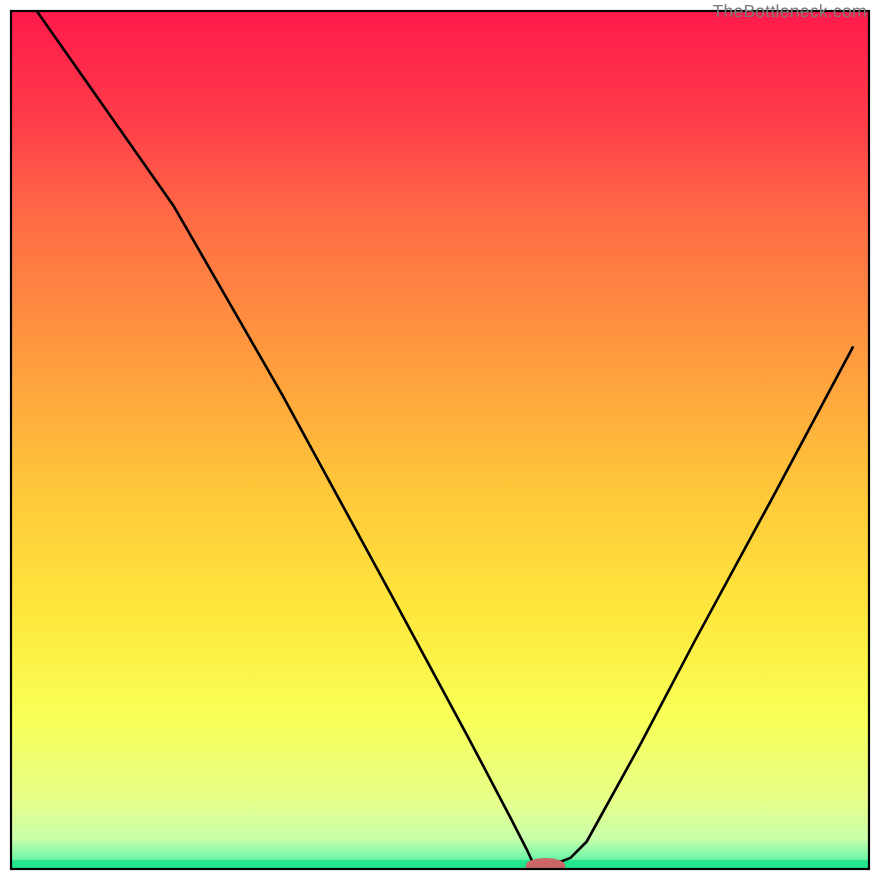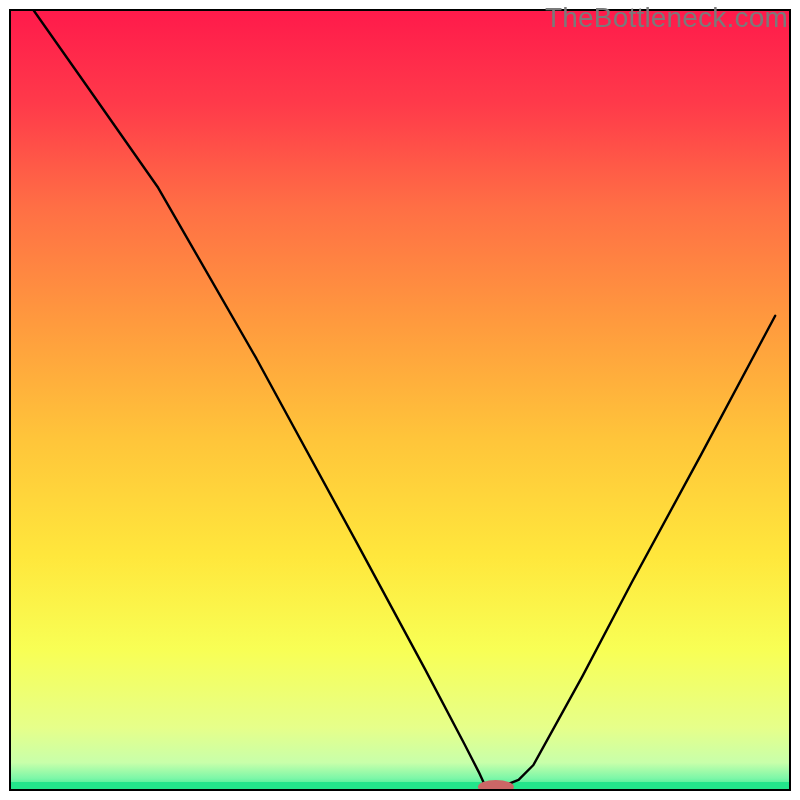--- a/index.html
+++ b/index.html
@@ -13,21 +13,21 @@
   .stage {
     position: relative;
     width: 800px;
     height: 800px;
   }
   .watermark {
     position: absolute;
     top: 2px;
     right: 12px;
     color: #7a7a7a;
-    font-size: 28px;
+    font-size: 16px;
     letter-spacing: 0.2px;
     font-weight: 400;
     z-index: 20;
   }
   svg {
     position: absolute;
     left: 0;
     top: 0;
   }
 </style>

